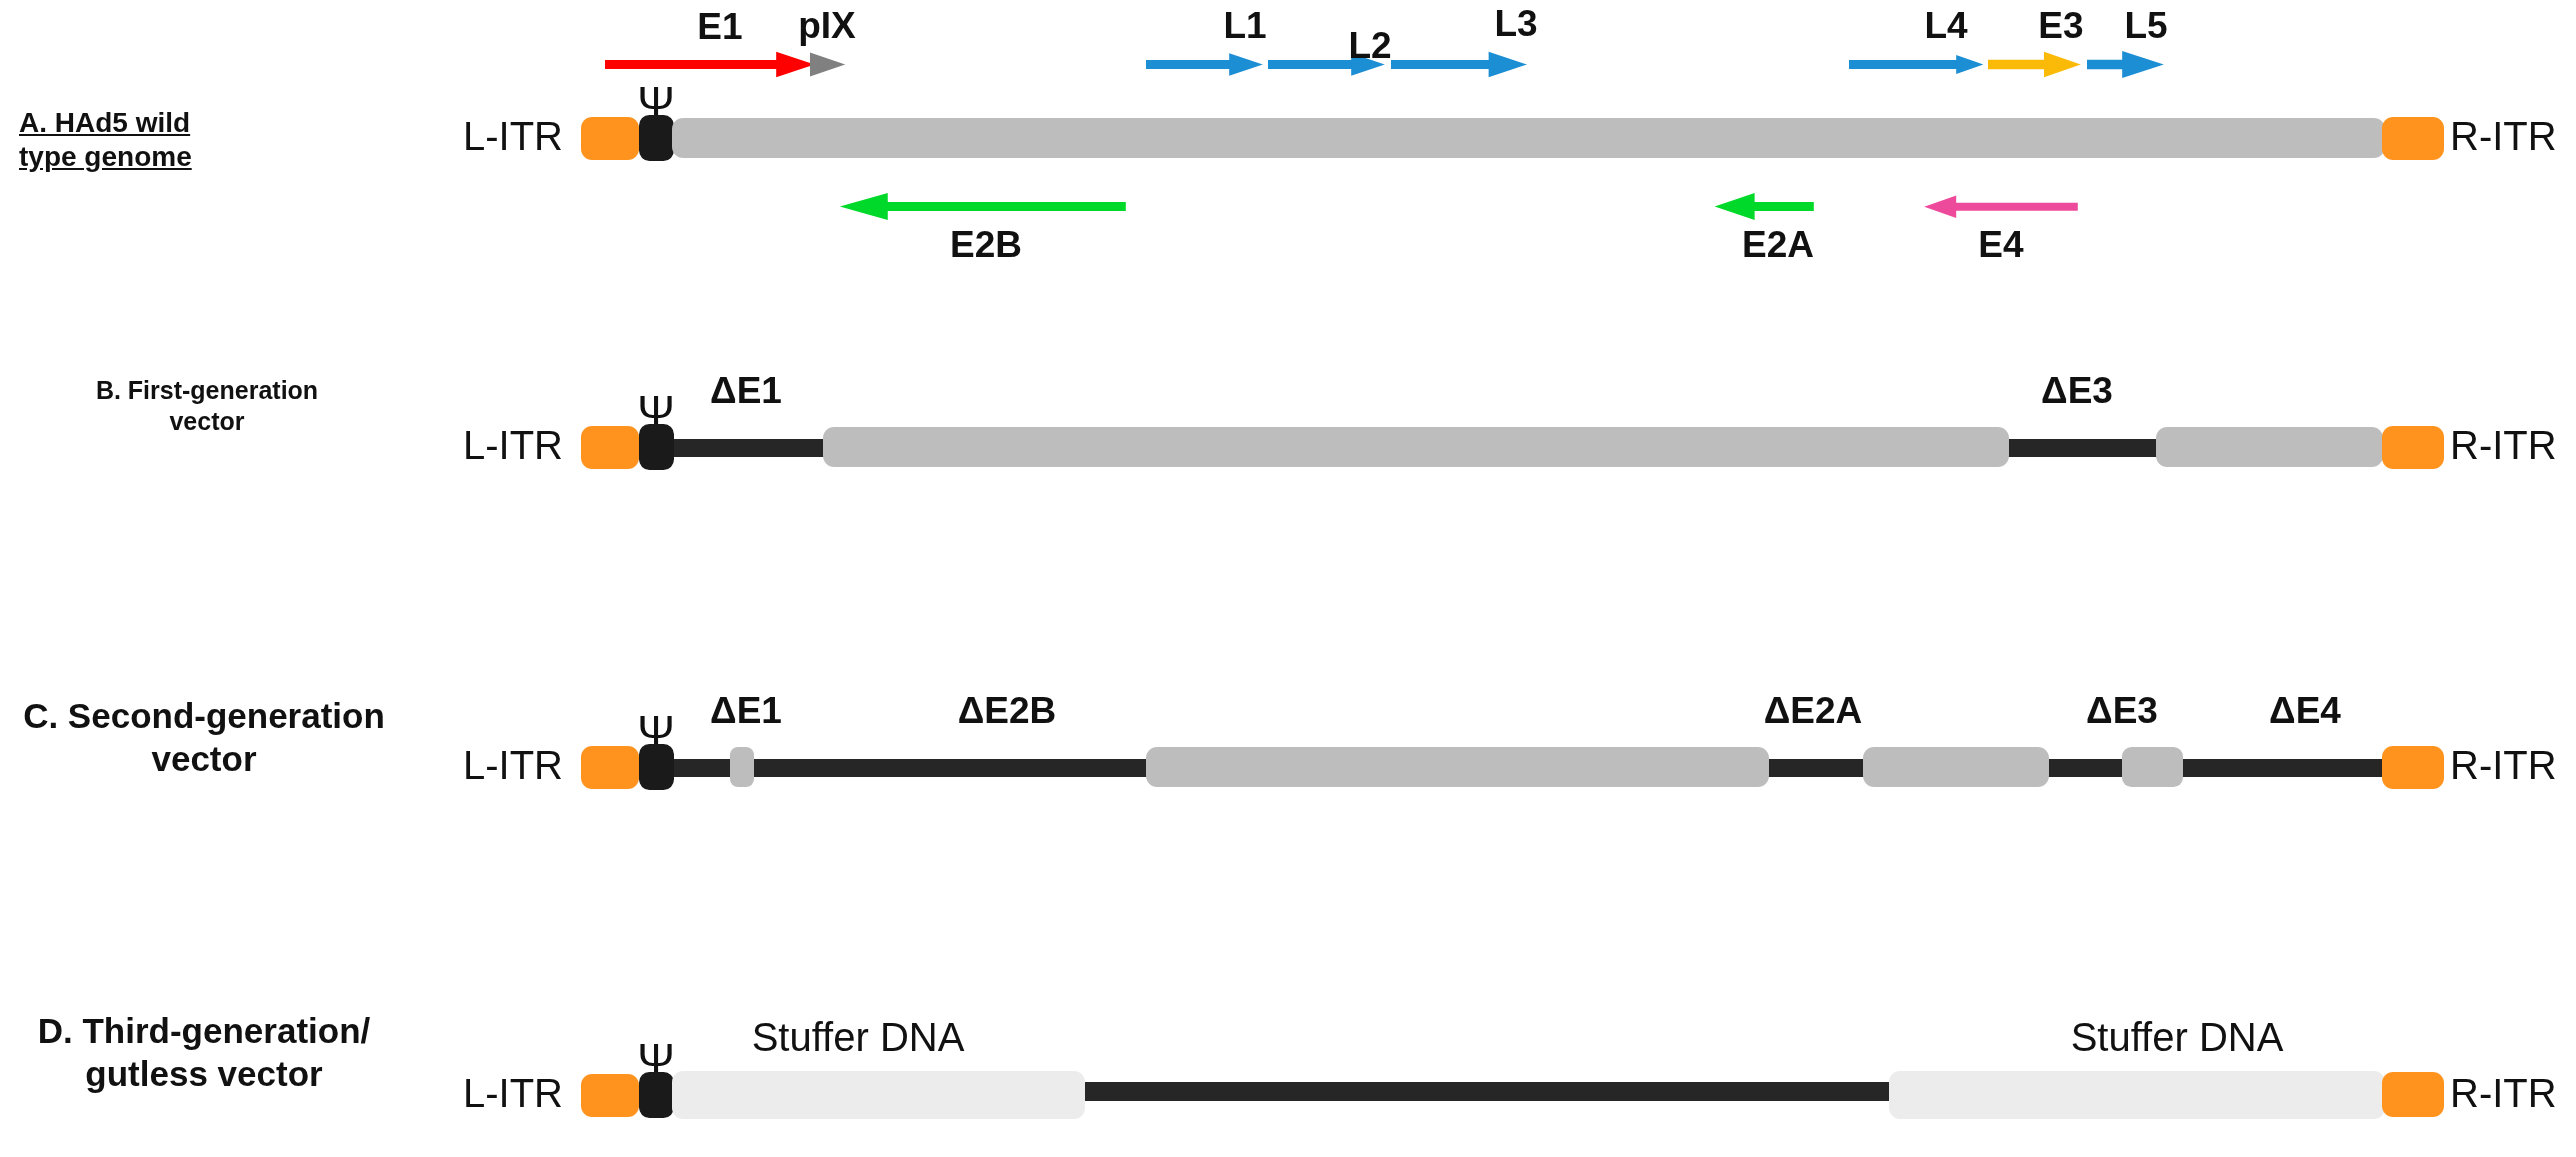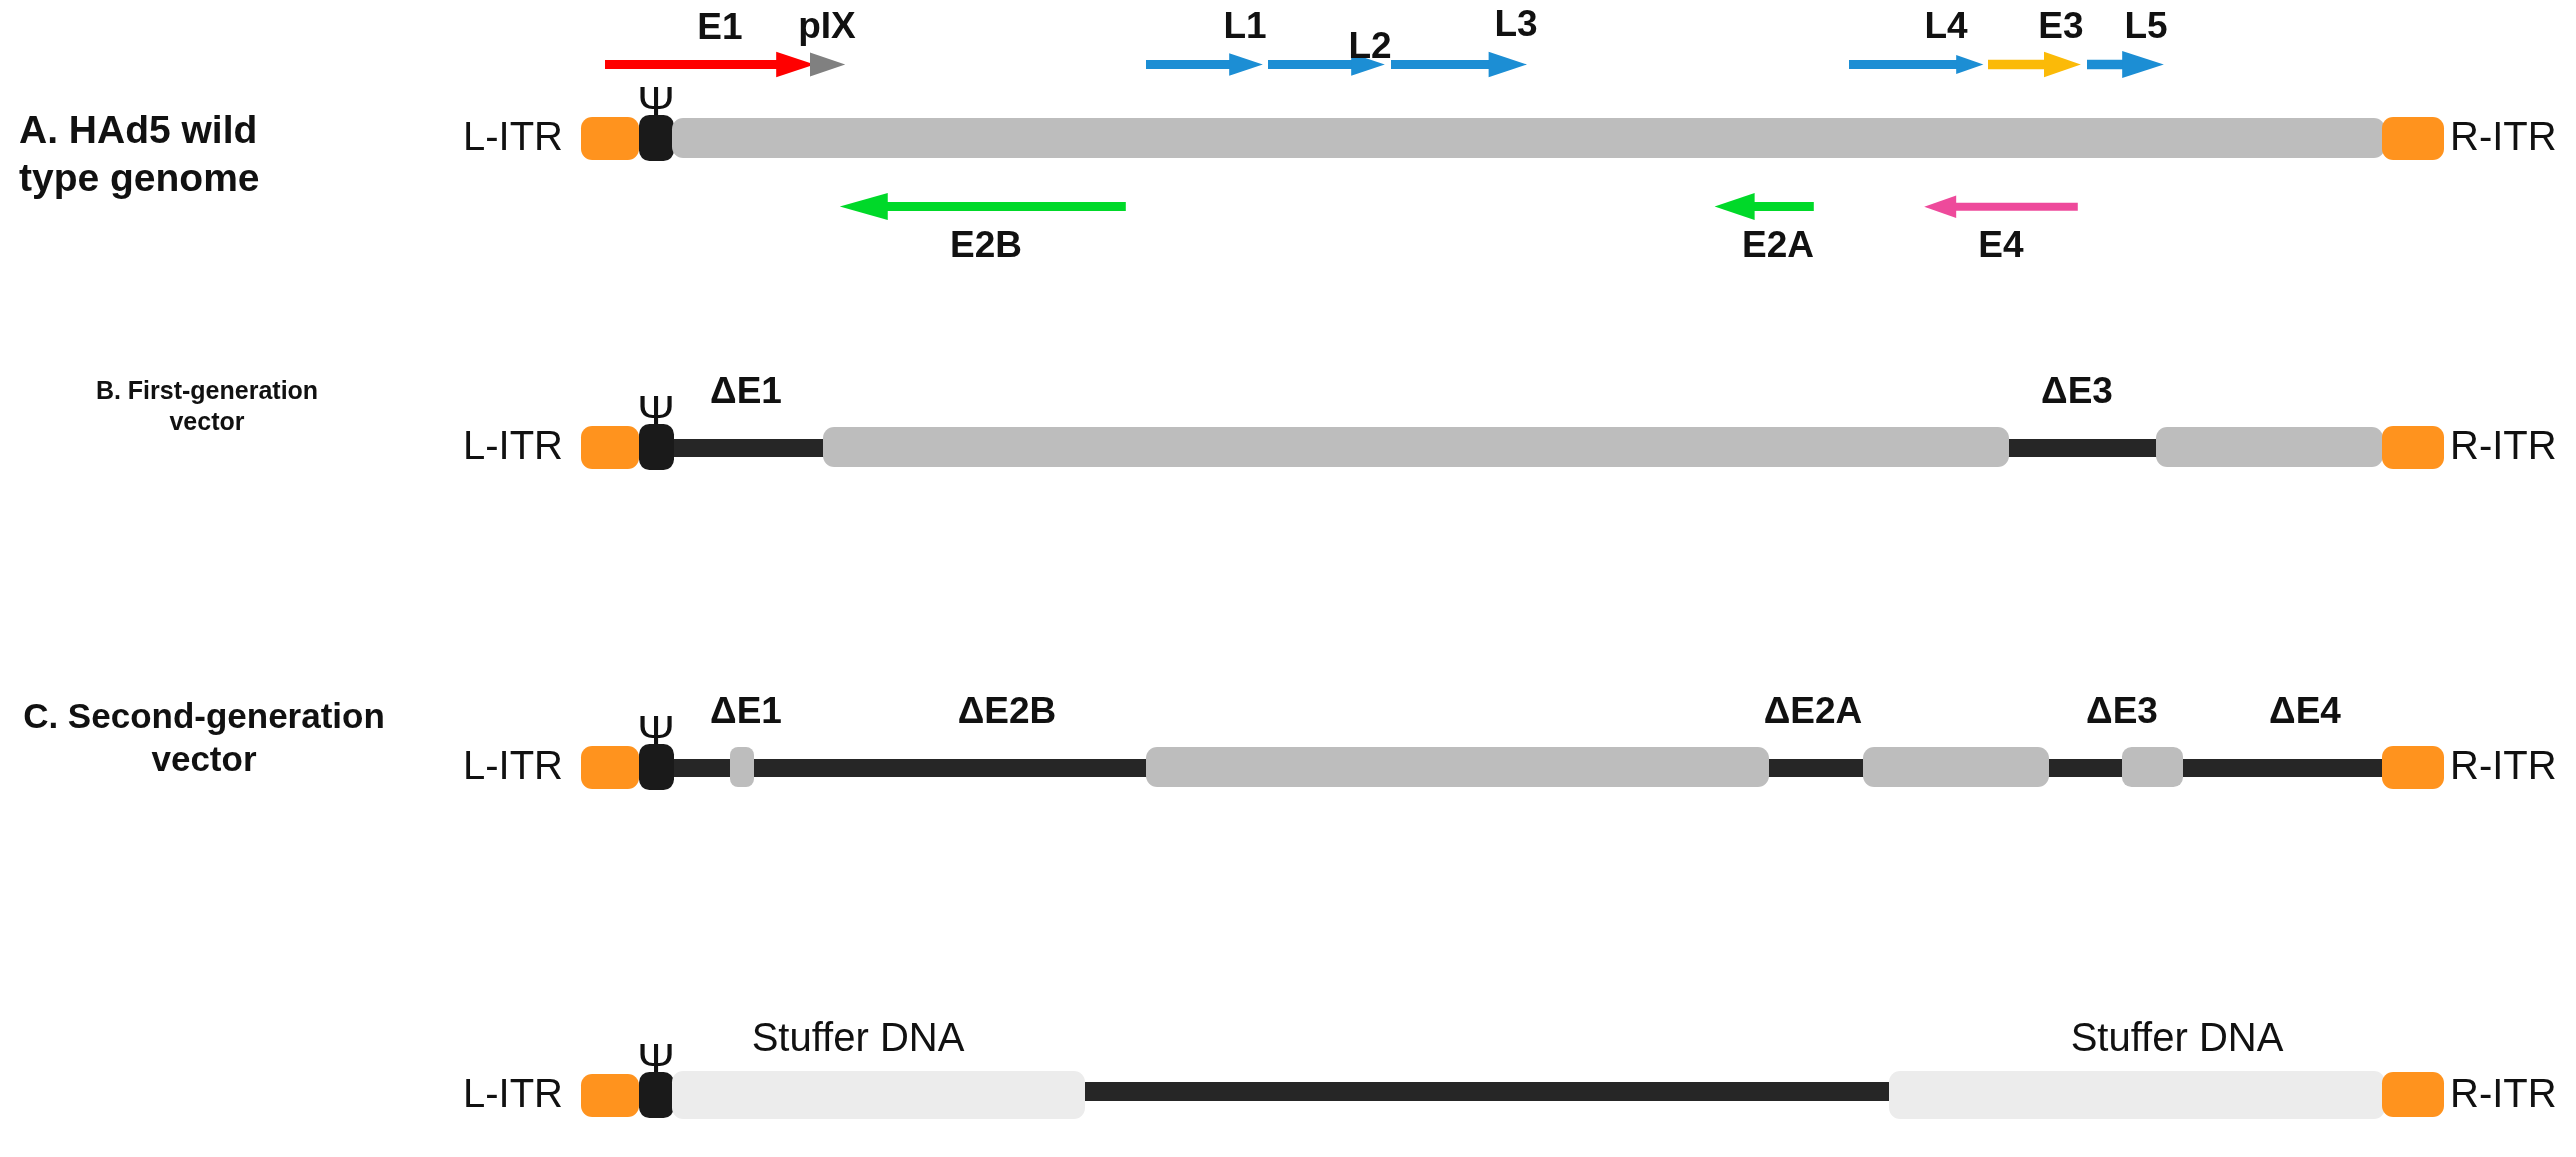--- a/index.html
+++ b/index.html
@@ -20,21 +20,21 @@
   .backbone{position:absolute;background:#262626;border-radius:0;}
 
   .arrowwrap{position:absolute;}
   .arrowwrap svg{display:block;overflow:visible;}
 </style>
 </head>
 <body>
 
 <div id="stage">
 
-  <div class="rowlabel" style="left:19px;top:106px;width:376px;font-size:39px;">A. HAd5 wild
+  <div class="rowlabel" style="left:19px;top:106px;width:376px;font-size:28px;text-decoration:underline;">A. HAd5 wild
 type genome</div>
 
   <div class="arrowwrap" style="left:605px;top:50px;">
     <svg width="232" height="29" viewBox="0 0 290 36">
       <line x1="0" y1="18" x2="222" y2="18" stroke="#FF0000" stroke-width="11"></line>
       <polygon points="214,2 262,18 214,34" fill="#FF0000"></polygon>
     </svg>
   </div>
   <div class="genelabel" style="left:720px;top:6.4px;font-size:37px;transform:translateX(-50%);">E1</div>
 
@@ -158,20 +158,22 @@
   <div class="backbone" style="left:671px;top:759px;width:1721px;height:17.6px;"></div>
   <div class="seg orange" style="left:581px;top:746px;width:58px;height:43px;"></div>
   <div class="seg black" style="left:639px;top:744px;width:35px;height:46px;"></div>
   <div class="seg gray" style="left:730px;top:747px;width:24px;height:40px;border-radius:8px;"></div>
   <div class="seg gray" style="left:1146px;top:747px;width:623px;height:40px;"></div>
   <div class="seg gray" style="left:1863px;top:747px;width:186px;height:40px;"></div>
   <div class="seg gray" style="left:2122px;top:747px;width:61px;height:40px;border-radius:9.6px;"></div>
   <div class="seg orange" style="left:2382px;top:746px;width:62px;height:43px;"></div>
   <div class="itrlabel" style="left:2450px;top:743px;font-size:40px;">R-ITR</div>
 
+  <div class="rowlabel" style="left:8px;top:1010px;width:392px;font-size:35px;text-align:center;">D. Third-generation/
+gutless vector</div>
 
   <div class="stuffer" style="left:858px;top:1015px;font-size:40px;transform:translateX(-50%);">Stuffer DNA</div>
   <div class="stuffer" style="left:2177px;top:1015px;font-size:40px;transform:translateX(-50%);">Stuffer DNA</div>
 
   <div class="itrlabel" style="left:463px;top:1071px;font-size:40px;">L-ITR</div>
   <div class="psi" style="left:656px;top:1034px;font-size:45px;transform:translateX(-50%);">Ψ</div>
 
   <div class="backbone" style="left:1072px;top:1082px;width:832px;height:19px;"></div>
   <div class="seg orange" style="left:581px;top:1074px;width:58px;height:43px;"></div>
   <div class="seg black" style="left:639px;top:1072px;width:35px;height:46px;"></div>

